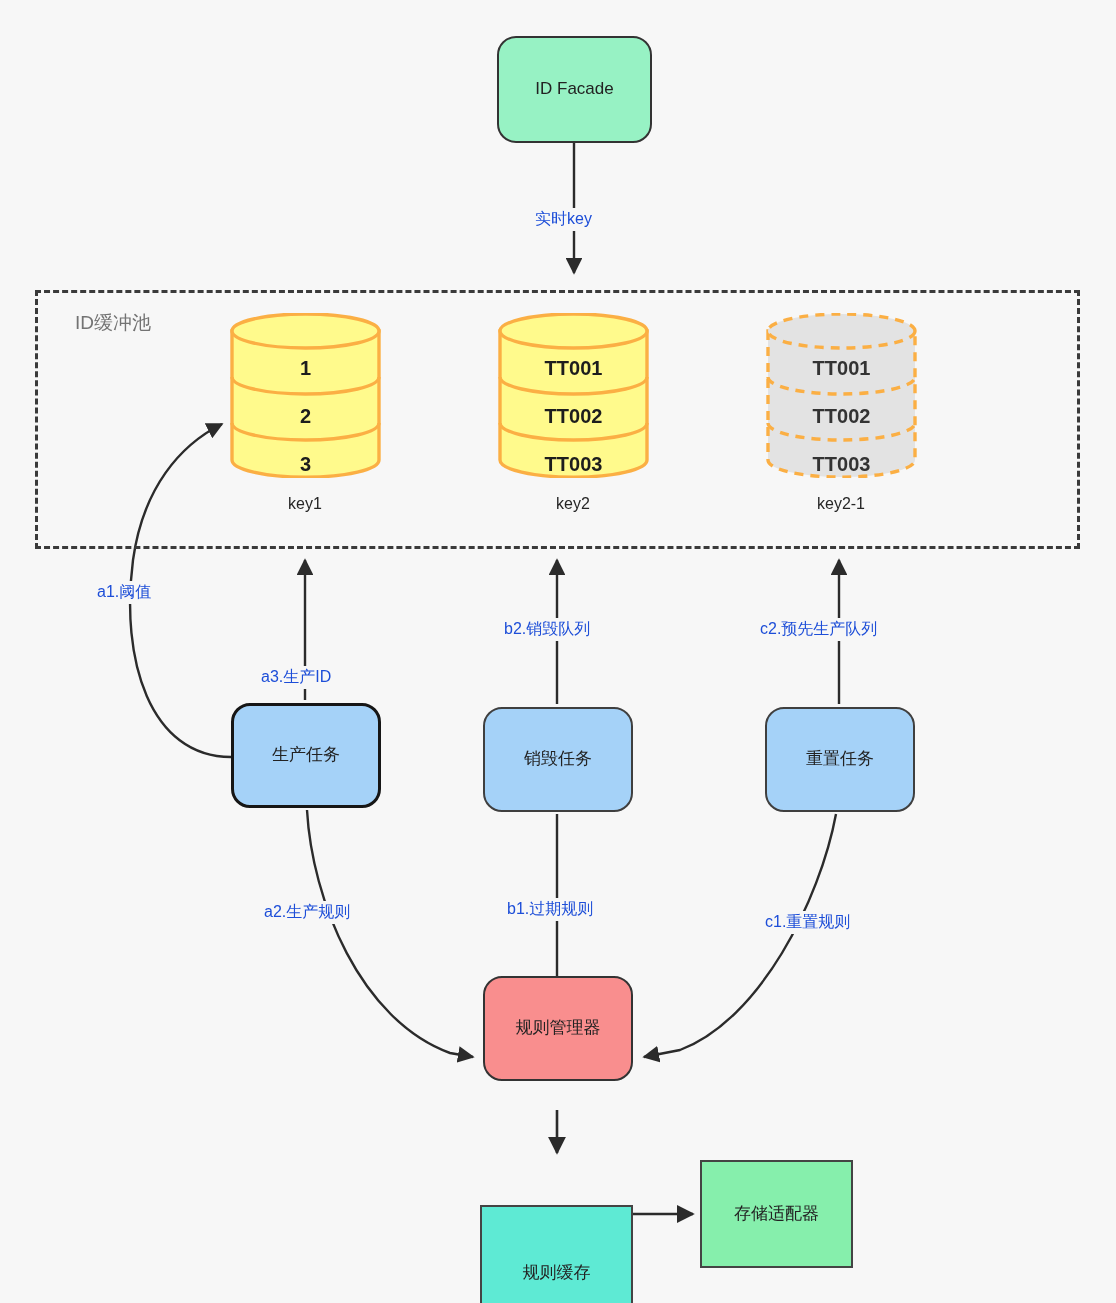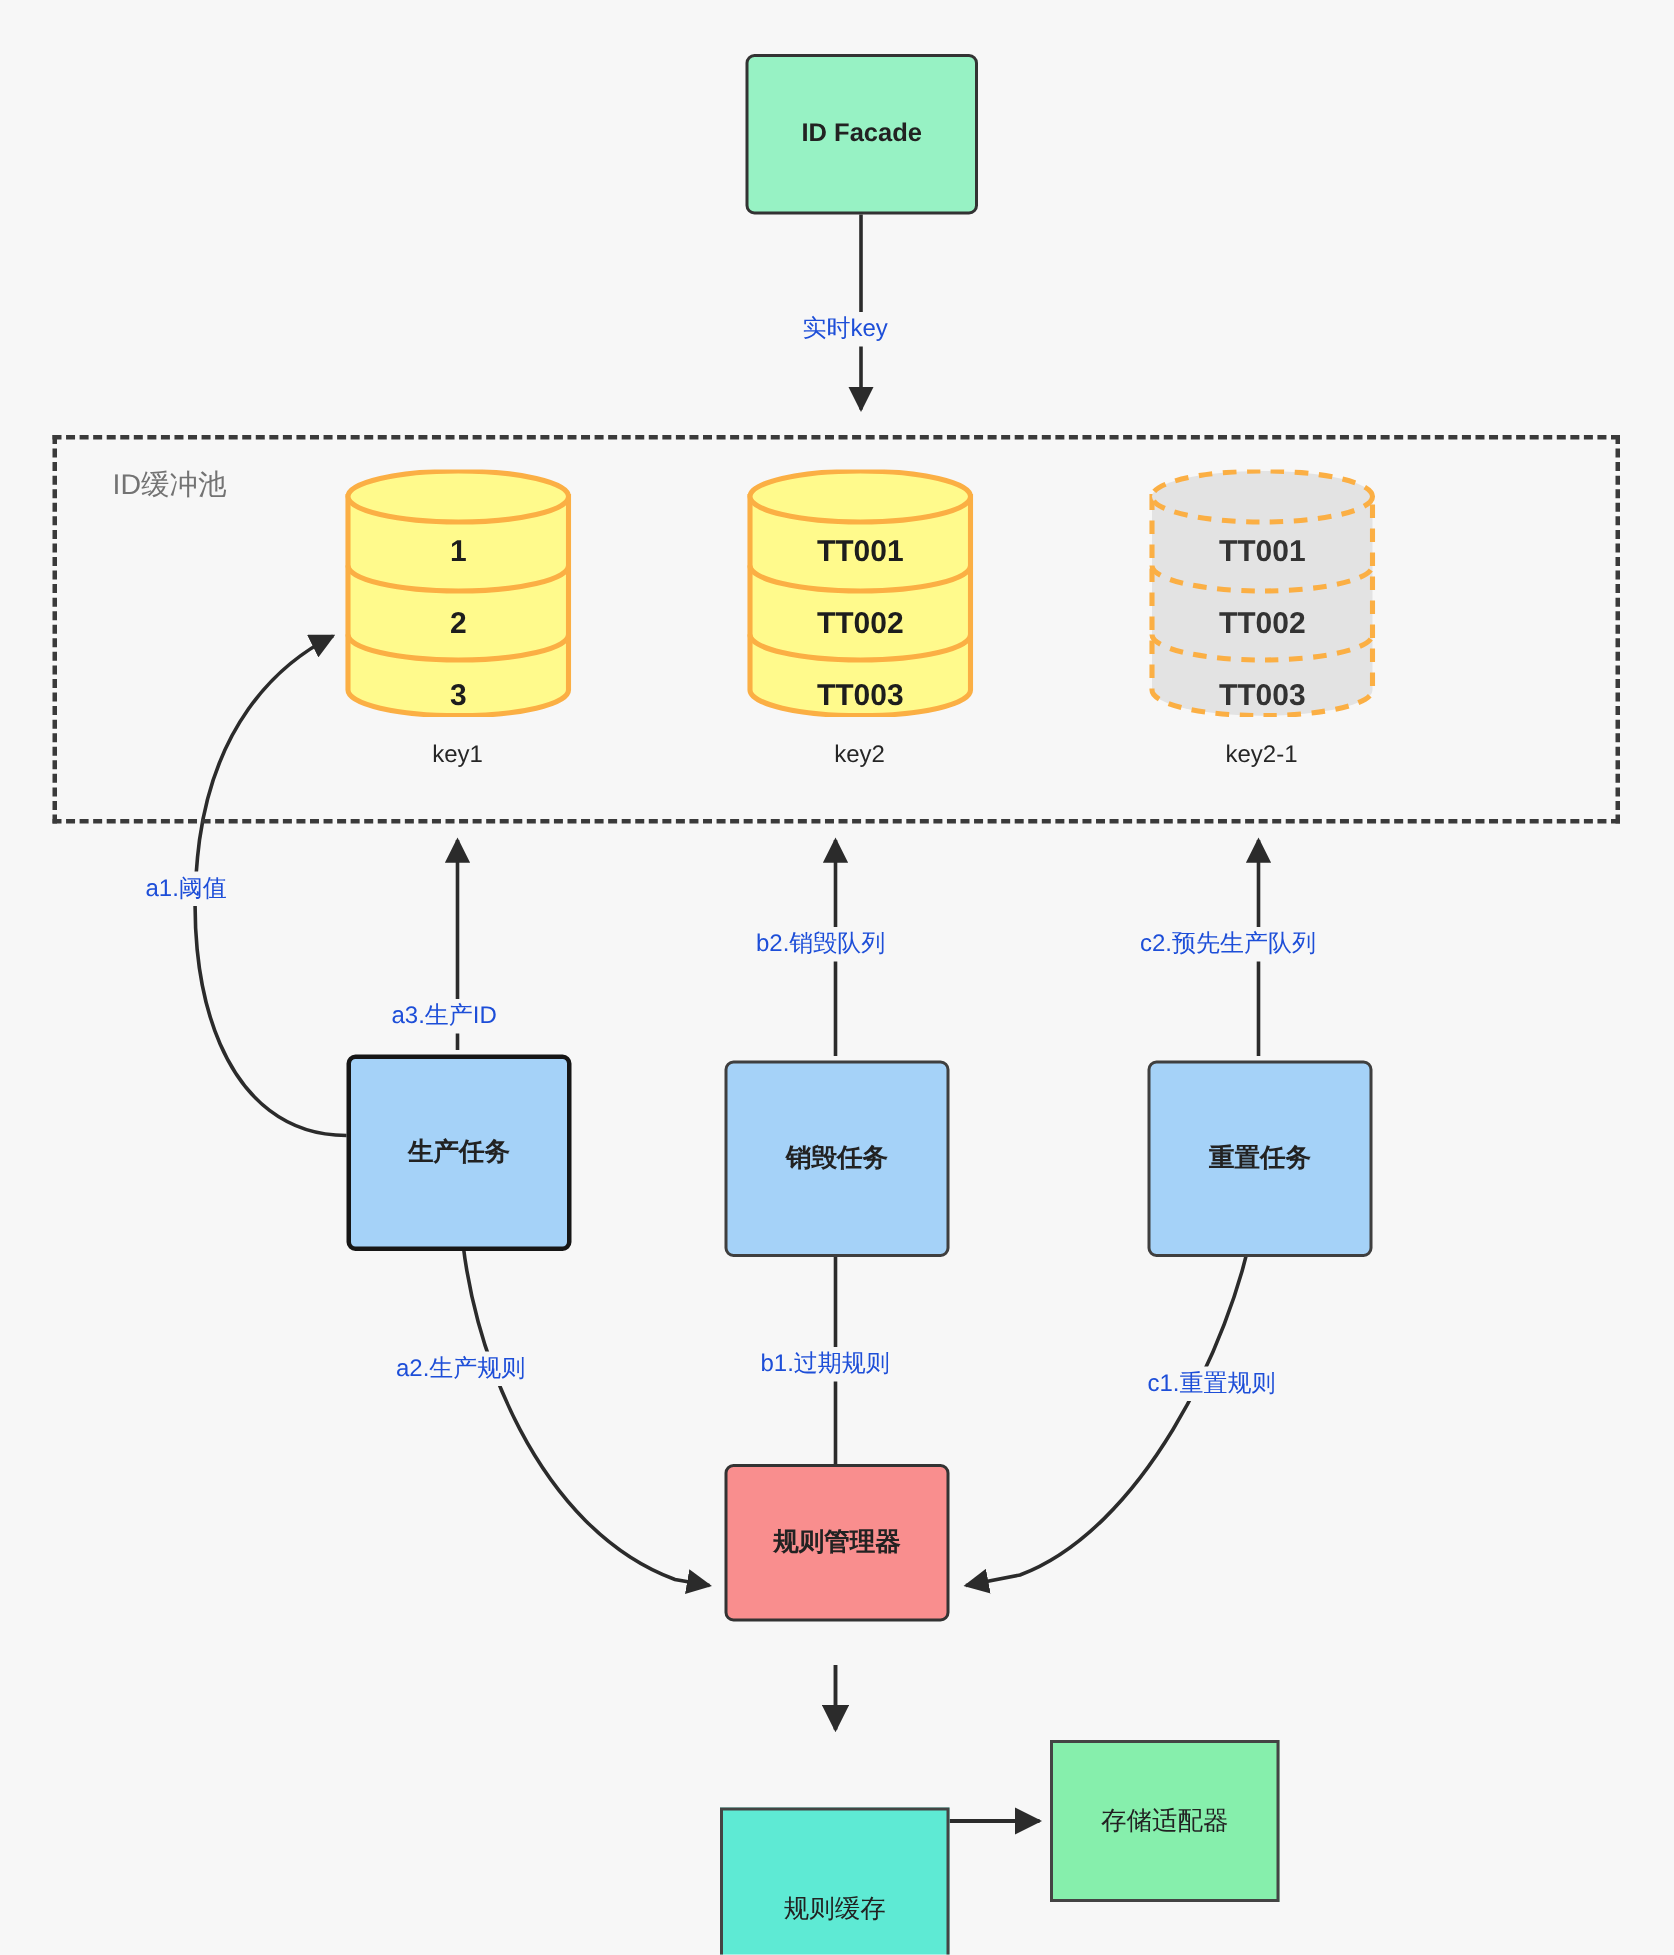--- a/index.html
+++ b/index.html
@@ -27,31 +27,30 @@
     display: flex;
     align-items: center;
     justify-content: center;
     color: #222222;
     font-size: 17px;
     line-height: 1.2;
     text-align: center;
     z-index: 5;
   }
   .rounded {
-    border-radius: 6px;
-    font-weight: bold;
+    border-radius: 19px;
   }
   .node-facade {
     left: 497px; top: 36px;
     width: 155px; height: 107px;
     background: #97F2C4;
     border: 2.2px solid #333333;
   }
   .node-task {
-    width: 150px; height: 131px;
+    width: 150px; height: 105px;
     background: #A5D2F8;
     border: 2.2px solid #3f3f3f;
   }
   .node-task-strong {
     border: 3.2px solid #161616;
   }
   .node-prod { left: 231px; top: 703px; }
   .node-destroy { left: 483px; top: 707px; }
   .node-reset { left: 765px; top: 707px; }
   .node-rulemgr {

